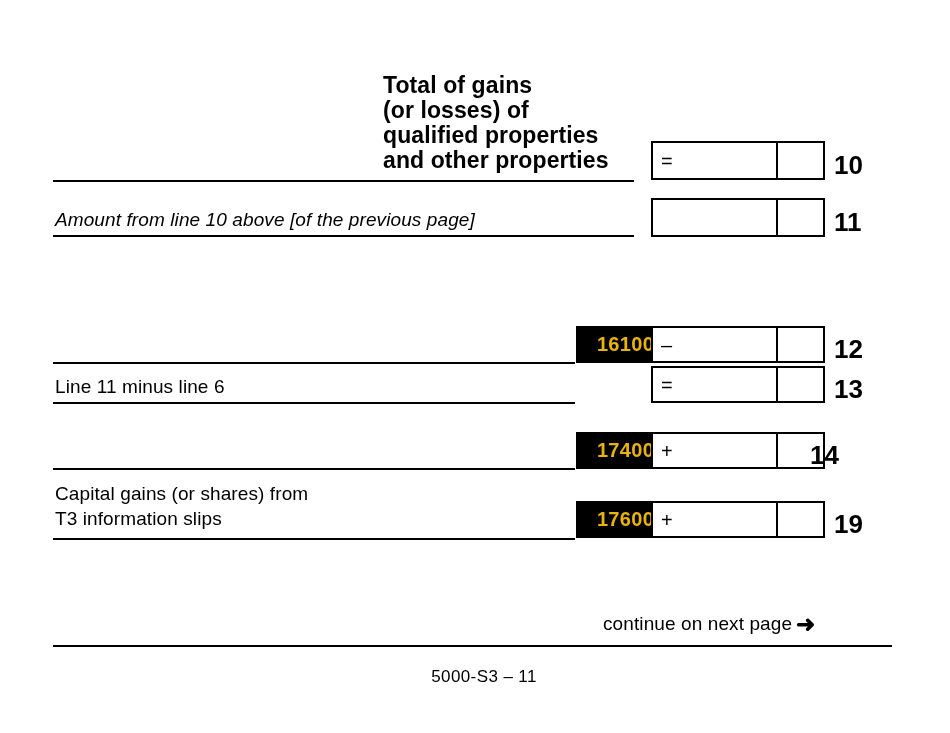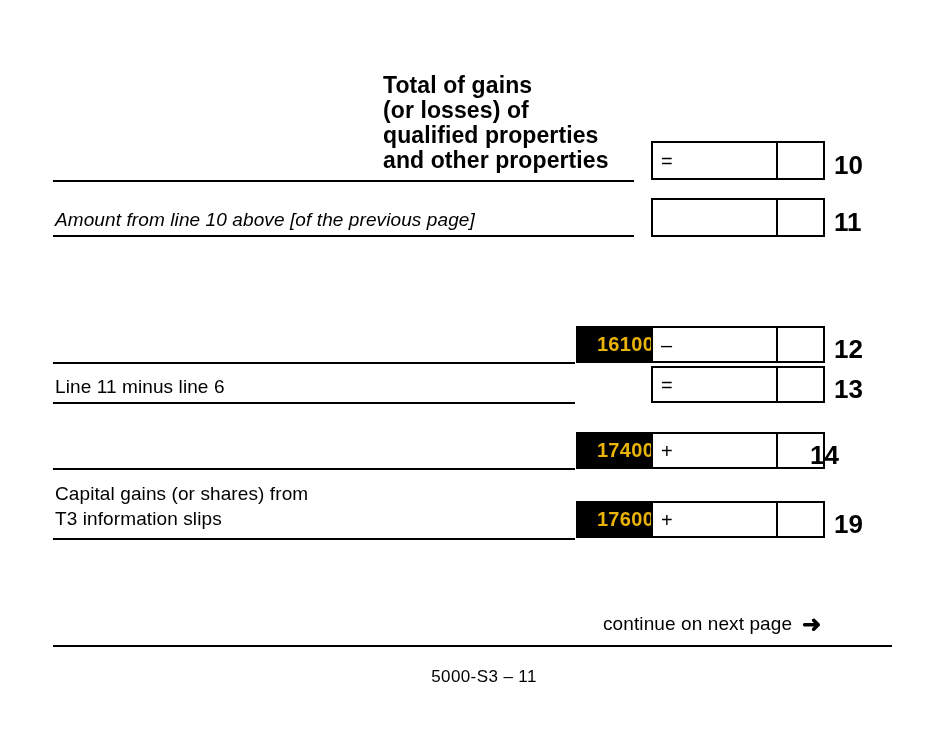--- a/index.html
+++ b/index.html
@@ -94,21 +94,21 @@
     line-height: 1;
   }
 
   
   .continue {
     position: absolute;
     font-size: 19px;
     letter-spacing: 0.1px;
     display: flex;
     align-items: center;
-    gap: 10px;
+    gap: 4px;
     white-space: nowrap;
   }
   .arrow-glyph {
     font-size: 23px;
     font-weight: bold;
     line-height: 1;
     position: relative;
     top: 1px;
   }
   .footrule {

